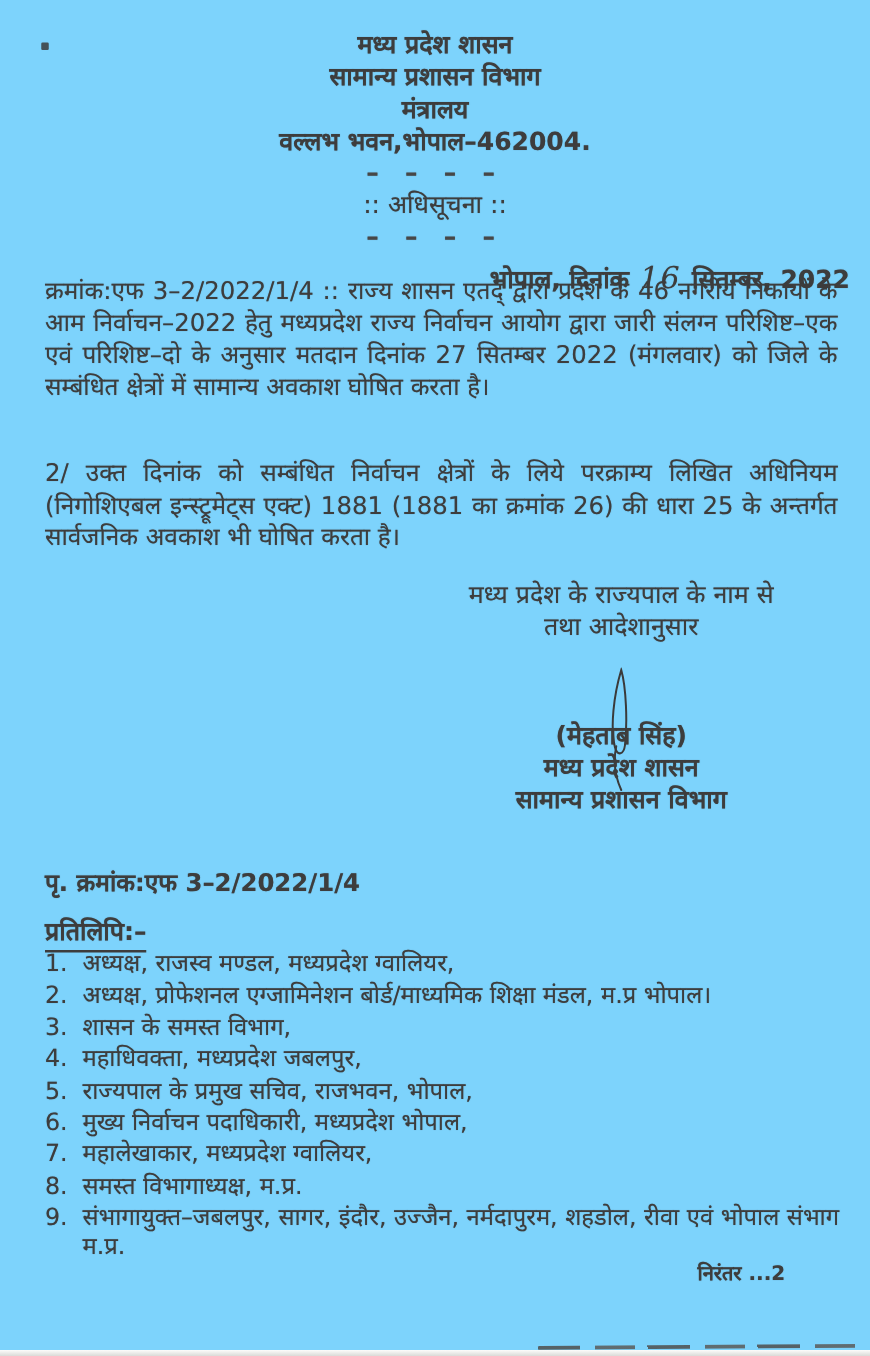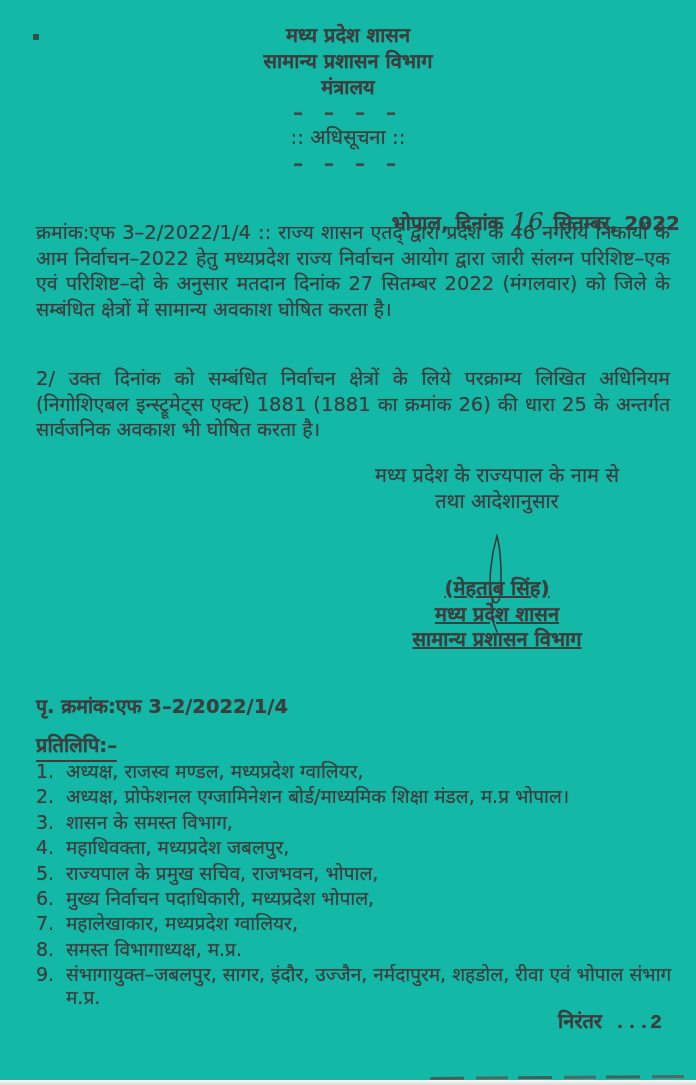--- a/index.html
+++ b/index.html
@@ -1,20 +1,20 @@
 <!DOCTYPE html>
 <html><head>
 <meta charset="utf-8">
 <style>
   html,body{margin:0;padding:0;background:#e9e9e7;}
   .page{
     position:relative;
     width:696px;height:1085px;
     margin:0 auto;
-    background:#14b8a6;
+    background:#7dd3fc;
     color:#3d3d3d;
     font-family:"DejaVu Sans",sans-serif;
     overflow:hidden;
     text-shadow:0 0 0.7px rgba(61,61,61,0.55);
   }
   .page::after{ 
     content:"";position:absolute;left:0;right:0;bottom:0;height:5px;
     background:linear-gradient(#fcfcfb,#d9d9d6);
   }
   .corner-dot{
@@ -48,21 +48,21 @@
   .authority{
     position:absolute;top:462px;left:337px;width:320px;
     text-align:center;font-size:20px;line-height:26px;font-weight:400;
   }
   .sig-svg{
     position:absolute;left:478px;top:534px;width:36px;height:102px;
     pointer-events:none;
   }
   .signatory{
     position:absolute;top:576px;left:337px;width:320px;
-    text-align:center;font-size:20px;line-height:25.5px;font-weight:600;text-decoration:underline;
+    text-align:center;font-size:20px;line-height:25.5px;font-weight:600;
   }
   .endorse{
     position:absolute;top:692px;left:36px;width:640px;
     display:flex;justify-content:space-between;align-items:baseline;
     font-size:19.5px;font-weight:600;white-space:nowrap;
   }
   .copy-head{
     position:absolute;top:731px;left:36px;
     font-size:20px;font-weight:600;
     border-bottom:2px solid #3d3d3d;padding-bottom:2px;
@@ -70,41 +70,42 @@
   .copies{
     position:absolute;top:760px;left:36px;width:650px;
     margin:0;padding:0;list-style:none;
     font-size:19px;font-weight:500;
   }
   .copies li{display:flex;line-height:23px;margin-bottom:2.4px;}
   .copies .num{flex:0 0 30px;}
   .copies .txt{flex:1;}
   .continuation{
     position:absolute;top:1007px;left:558px;
-    font-size:20px;font-weight:600;font-family:Liberation Mono, monospace;
+    font-size:16px;font-weight:600;
   }
   .bottom-line{
     position:absolute;top:1076px;left:430px;width:260px;height:3px;
     background:repeating-linear-gradient(90deg,
       #4e4e4c 0 34px, rgba(0,0,0,0) 34px 46px,
       #5a5a58 46px 78px, rgba(0,0,0,0) 78px 88px);
     transform:rotate(-0.4deg);opacity:.85;border-radius:2px;
   }
 </style>
 </head>
 <body>
 
 <div class="page">
 
   <span class="corner-dot"></span>
 
   <header class="letterhead">
     <div>मध्य प्रदेश शासन</div>
     <div>सामान्य प्रशासन विभाग</div>
     <div>मंत्रालय</div>
+    <div class="lh-address">वल्लभ भवन,भोपाल–462004.</div>
     <div class="dashes">– – – –</div>
     <div class="notif-title">:: अधिसूचना ::</div>
     <div class="dashes">– – – –</div>
   </header>
 
   <div class="date-line">
     <span>भोपाल, दिनांक</span>
     <span class="hand">16</span>
     <span>सितम्बर, 2022</span>
   </div>

